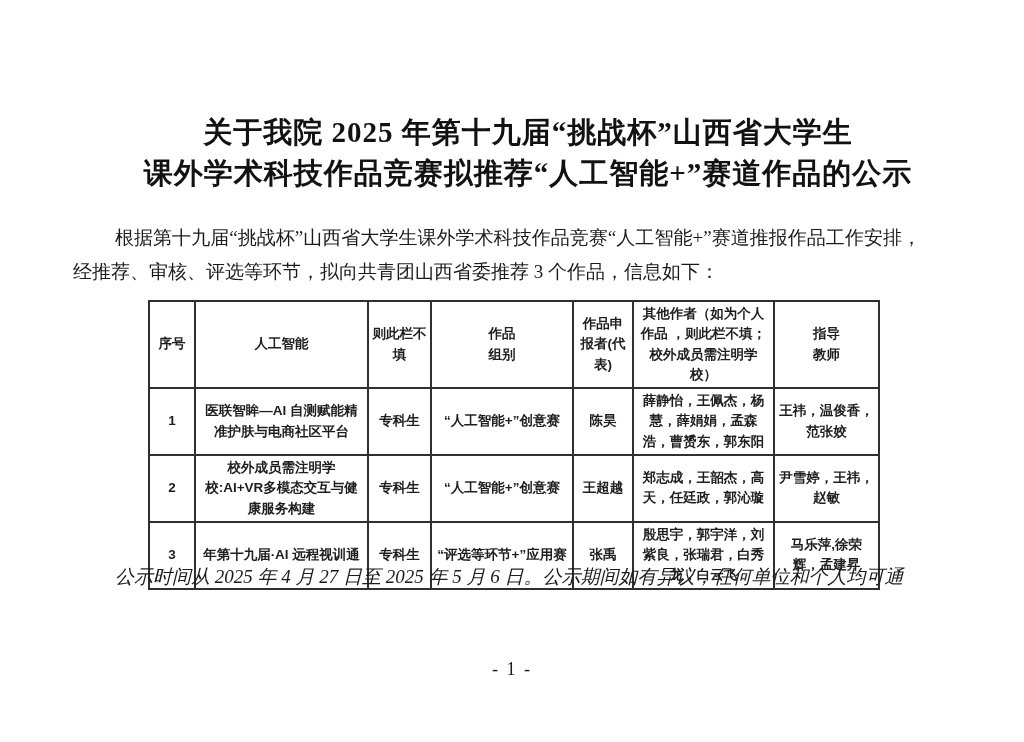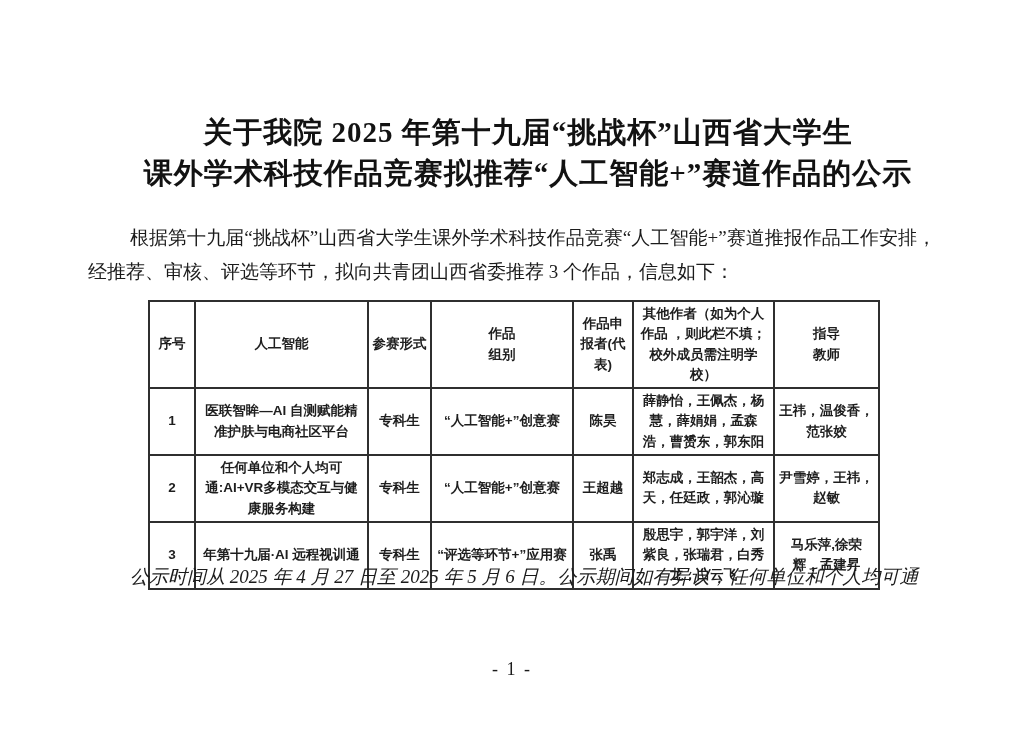--- a/index.html
+++ b/index.html
@@ -25,21 +25,21 @@
     text-align: center;
     font-size: 29px;
     line-height: 41px;
     font-weight: bold;
     letter-spacing: 1px;
     color: #121212;
   }
   .title-line { display: block; }
   .body-text {
     position: absolute;
-    left: 88px;
+    left: 73px;
     width: 848px;
     margin: 0;
     font-size: 19px;
     line-height: 34px;
     text-align: justify;
     color: #1b1b1b;
   }
   .intro { top: 221px; text-indent: 42px; }
   .closing { top: 560px; text-indent: 42px; font-style: italic; }
   .rec-table {
@@ -97,21 +97,21 @@
       <col style="width:63px">
       <col style="width:142px">
       <col style="width:60px">
       <col style="width:141px">
       <col style="width:105px">
     </colgroup>
     <thead>
       <tr class="hdr-row">
         <th>序号</th>
         <th>人工智能</th>
-        <th>参赛形式</th>
+        <th>则此栏不填</th>
         <th>作品
 组别</th>
         <th>作品申
 报者(代
 表)</th>
         <th>其他作者（如为个人作品 ，则此栏不填；校外成员需注明学校）</th>
         <th>指导
 教师</th>
       </tr>
     </thead>
@@ -120,21 +120,21 @@
         <td>1</td>
         <td>医联智眸—AI 自测赋能精准护肤与电商社区平台</td>
         <td>专科生</td>
         <td>“人工智能+”创意赛</td>
         <td>陈昊</td>
         <td>薛静怡，王佩杰，杨慧，薛娟娟，孟森浩，曹赟东，郭东阳</td>
         <td>王祎，温俊香，范张姣</td>
       </tr>
       <tr class="data-row-2">
         <td>2</td>
-        <td>任何单位和个人均可通:AI+VR多模态交互与健康服务构建</td>
+        <td>校外成员需注明学校:AI+VR多模态交互与健康服务构建</td>
         <td>专科生</td>
         <td>“人工智能+”创意赛</td>
         <td>王超越</td>
         <td>郑志成，王韶杰，高天，任廷政，郭沁璇</td>
         <td>尹雪婷，王祎，赵敏</td>
       </tr>
       <tr class="data-row-3">
         <td>3</td>
         <td>年第十九届·AI 远程视训通</td>
         <td>专科生</td>

